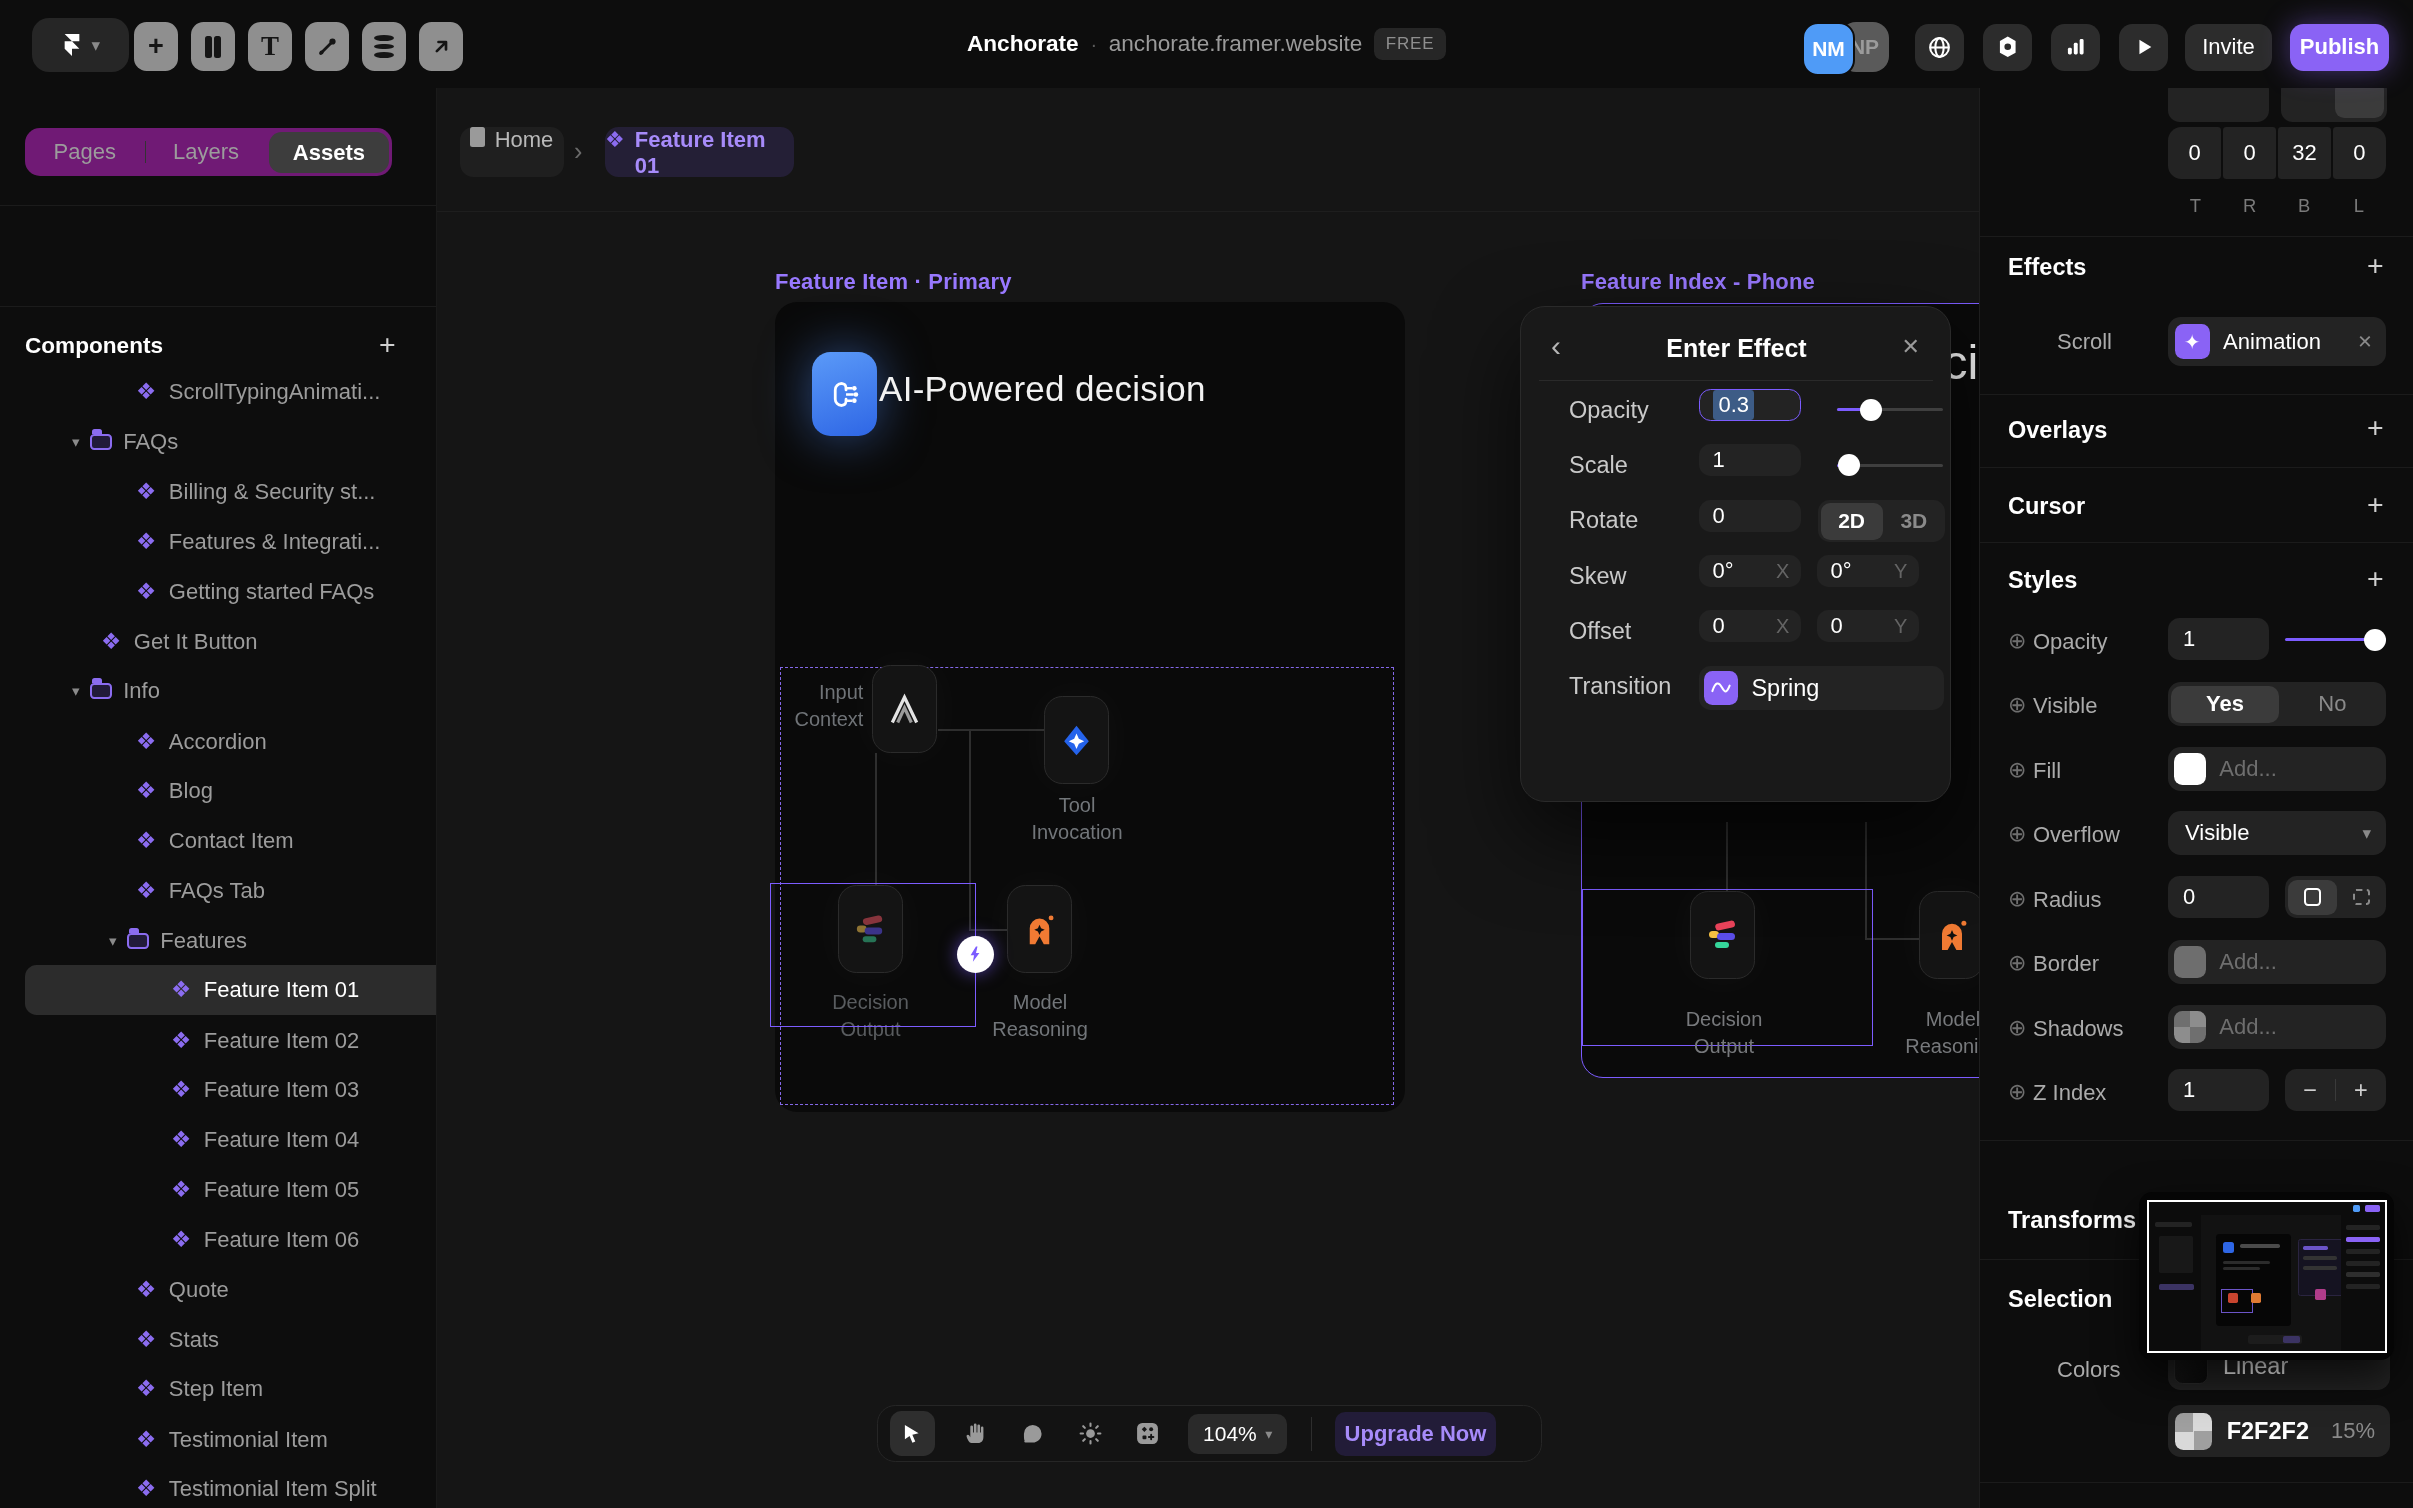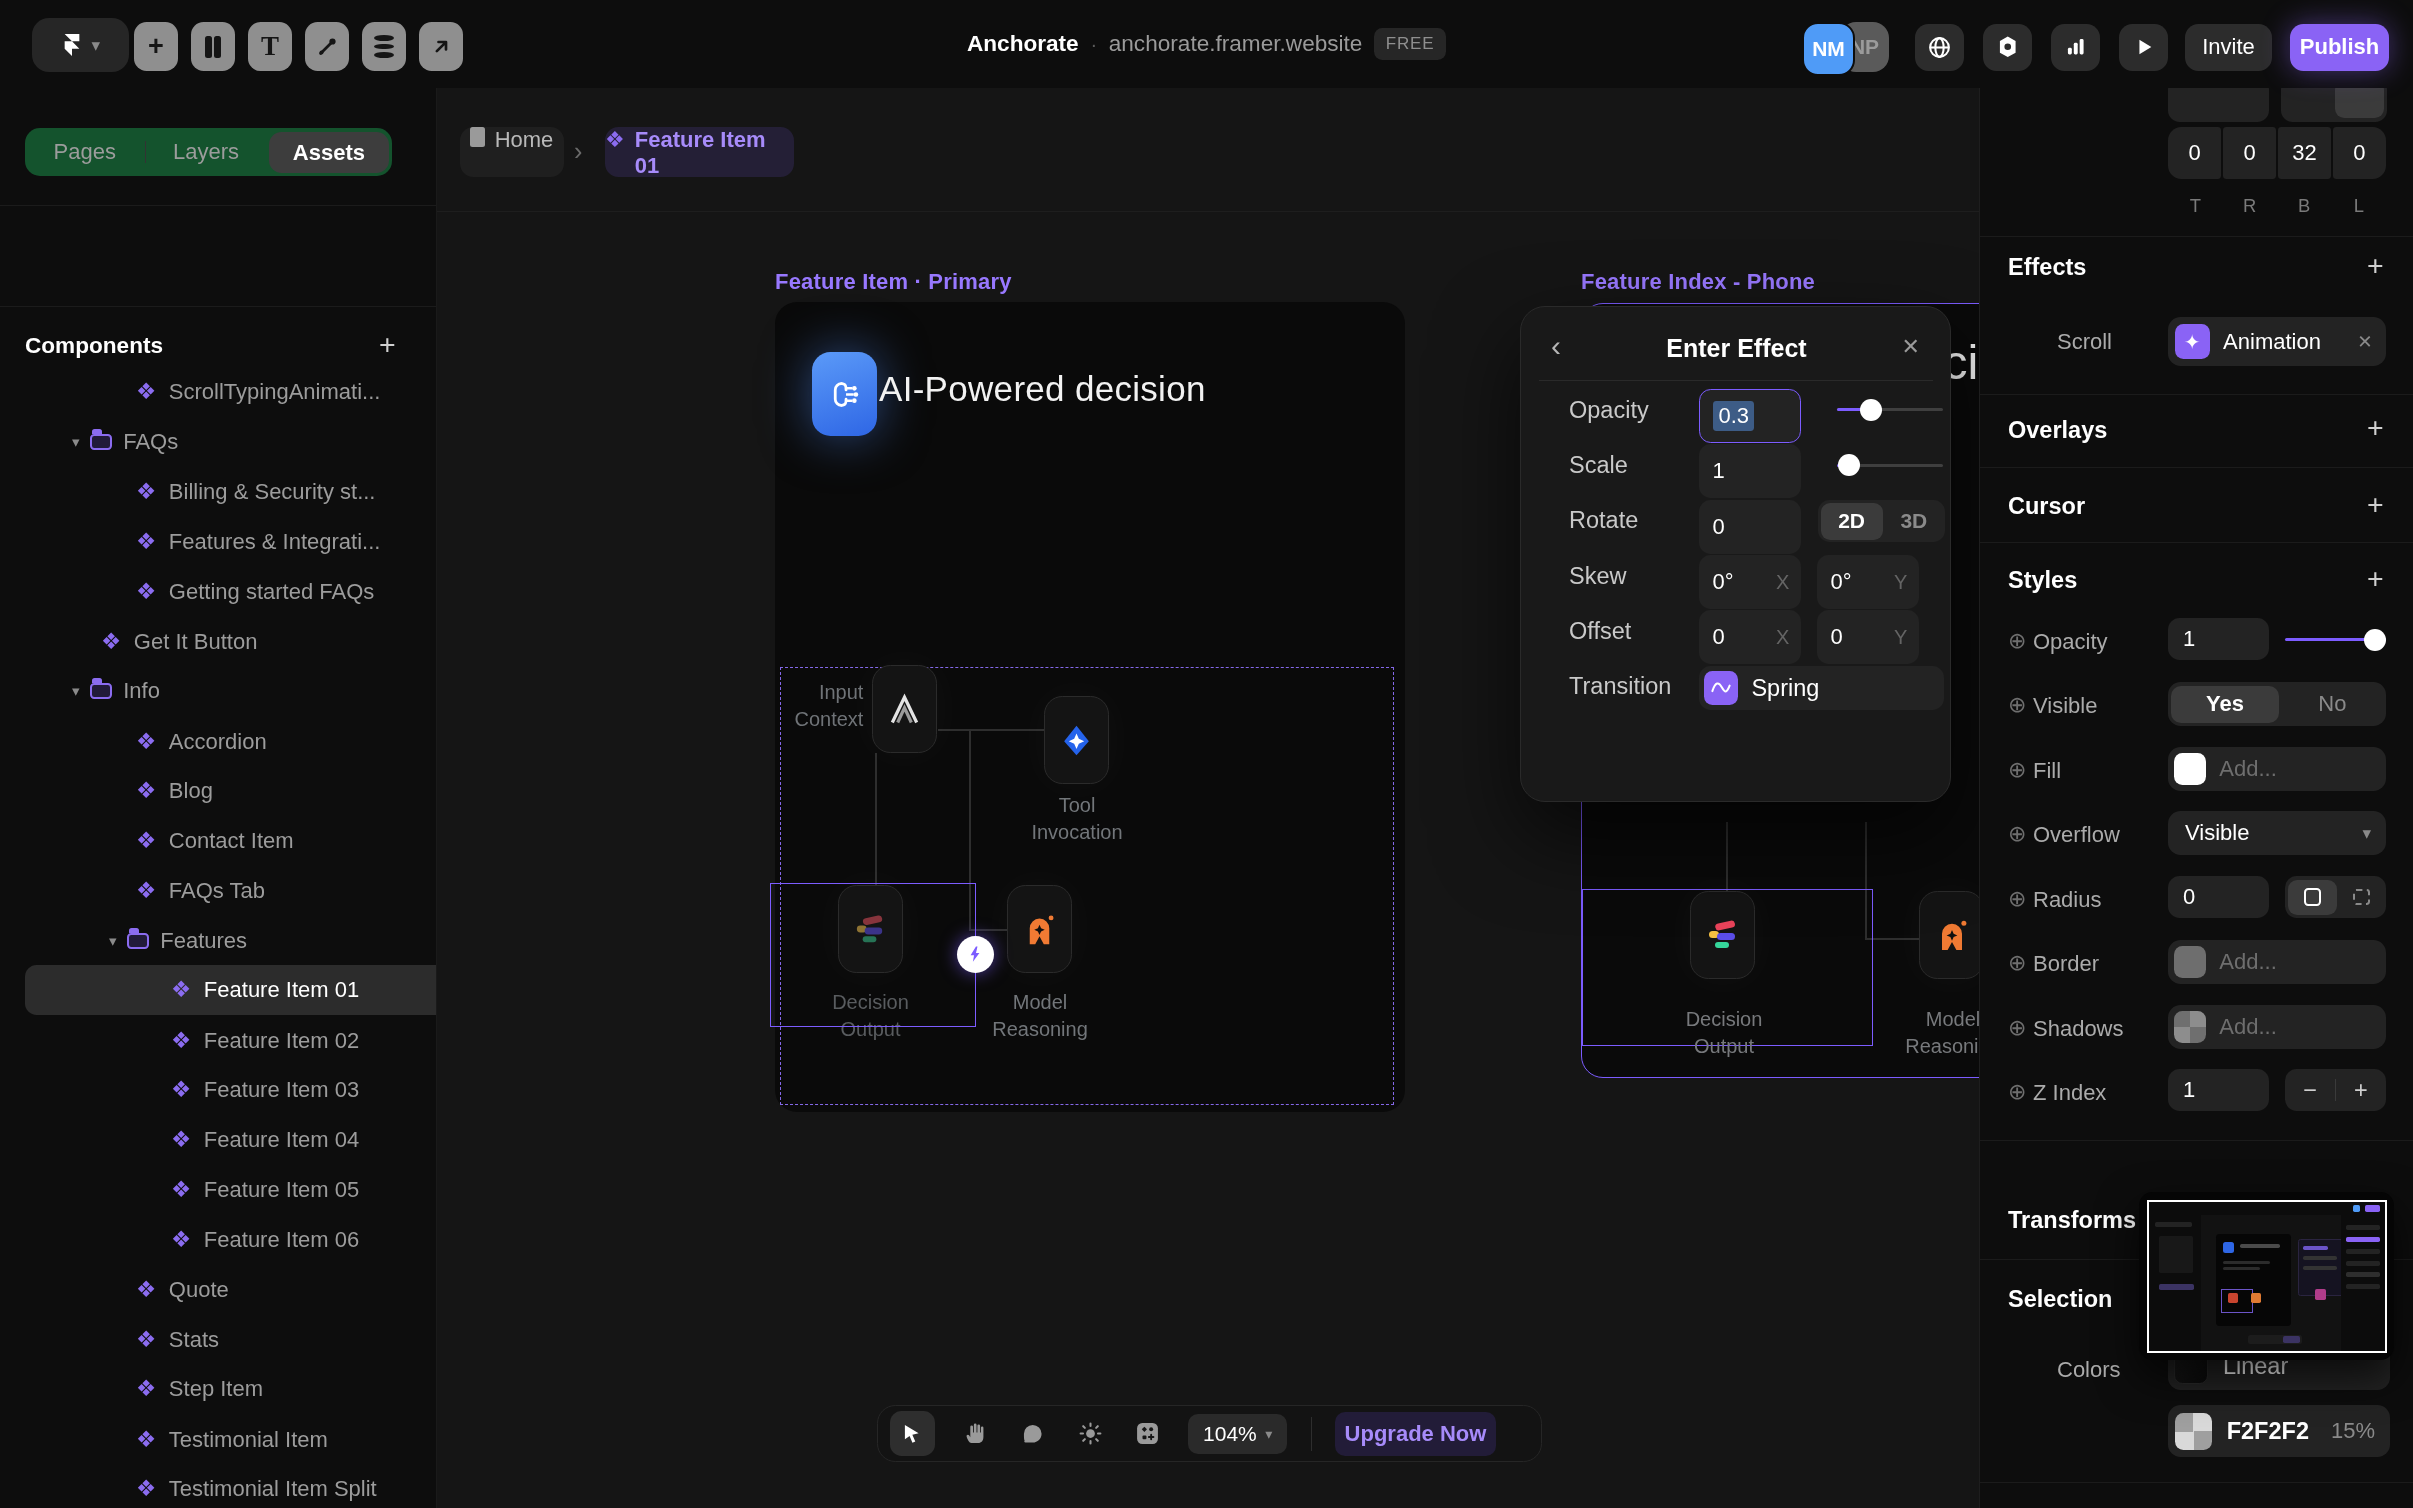--- a/index.html
+++ b/index.html
@@ -8,21 +8,21 @@
   .abs{position:absolute;}
   .flex{display:flex;align-items:center;}
   
   #topbar{position:absolute;left:0;top:0;width:2413px;height:88px;background:#0D0D0D;z-index:70;}
   .logo-btn{position:absolute;left:32px;top:18.4px;width:97px;height:54px;background:#262626;border-radius:17px;display:flex;align-items:center;justify-content:center;gap:8.4px;}
   .ins-btn{position:absolute;top:22px;width:44px;height:49px;background:#8F8F8F;border-radius:12.6px;color:#151515;display:flex;align-items:center;justify-content:center;font-size:27px;font-weight:700;}
   .tb-right{position:absolute;top:23.5px;height:47px;background:#2C2C2C;border-radius:13.4px;color:#fff;display:flex;align-items:center;justify-content:center;font-size:22px;}
   .avatar{position:absolute;top:22px;width:49px;height:50px;border-radius:16px;display:flex;align-items:center;justify-content:center;font-size:21px;font-weight:700;}
   
   #sidebar{position:absolute;left:0;top:88px;width:436px;height:1420px;background:#0D0D0D;z-index:20;overflow:hidden;border-right:0.8px solid #1A1A1A;}
-  .seg-wrap{position:absolute;left:25px;top:40px;width:367px;height:48px;background:#14532d;border-radius:15px;display:flex;align-items:center;font-size:22px;color:#9C9C9C;}
+  .seg-wrap{position:absolute;left:25px;top:40px;width:367px;height:48px;background:#701a75;border-radius:15px;display:flex;align-items:center;font-size:22px;color:#9C9C9C;}
   .seg{flex:1;text-align:center;}
   .seg-active{background:#3D3D3D;border-radius:12.6px;color:#fff;font-weight:700;height:41px;line-height:41px;margin:3.4px;}
   .hr{position:absolute;left:0;width:100%;height:0.8px;background:#1B1B1B;}
   .search{position:absolute;left:27px;top:143px;width:370px;height:47px;background:#1F1F1F;border-radius:13.4px;display:flex;align-items:center;color:#777;font-size:22px;}
   .trow{position:absolute;left:0;width:436px;height:50px;display:flex;align-items:center;color:#9C9C9C;font-size:22px;white-space:nowrap;}
   .trow .dm{color:#8B6CF0;font-size:22.6px;margin-right:12.6px;line-height:1;}
   .trow .chev{color:#8a8a8a;font-size:15px;margin-right:10px;}
   .fold{width:22px;height:16px;border:2.5px solid #8B6CF0;border-radius:4.2px;background:#221B3A;position:relative;margin-right:11.7px;box-sizing:border-box;}
   .fold::before{content:"";position:absolute;top:-6.7px;left:0.8px;width:9.2px;height:4.2px;background:#8B6CF0;border-radius:2.5px 2.5px 0 0;}
   .f1{padding-left:72px;}.c0{padding-left:101px;}.c1{padding-left:136px;}.f2{padding-left:109px;}.c2{padding-left:171px;}
@@ -31,21 +31,21 @@
   #canvas{position:absolute;left:436px;top:88px;width:1543px;height:1420px;background:#151515;overflow:hidden;z-index:10;}
   .crumb{position:absolute;height:50px;border-radius:13.4px;display:flex;align-items:flex-start;font-size:22px;}
   .framelabel{position:absolute;color:#9878FF;font-size:22px;font-weight:600;letter-spacing:0.2px;}
   .card{position:absolute;background:#0A0A0A;border-radius:22px;}
   .node{position:absolute;width:65px;height:88px;background:#141414;border:1.7px solid #2B2B2B;border-radius:18.4px;display:flex;align-items:center;justify-content:center;box-shadow:0 0 42px rgba(255,255,255,.035);box-sizing:border-box;}
   .nlabel{position:absolute;font-size:20px;line-height:27px;text-align:center;color:#72767a;}
   .cline{position:absolute;background:#2e2e2e;}
   
   #dialog{position:absolute;left:1084px;top:218px;width:431px;height:496px;background:#191919;border:0.8px solid #2A2A2A;border-radius:25px;z-index:50;box-shadow:0 34px 84px rgba(0,0,0,.65);box-sizing:border-box;}
   .dlabel{position:absolute;left:48px;color:#C9C9C9;font-size:23.5px;}
-  .dinput{position:absolute;width:102px;height:54px;background:#232323;border-radius:11.7px;color:#fff;font-size:22px;display:flex;align-items:center;padding-left:13.4px;box-sizing:border-box;}
+  .dinput{position:absolute;width:102px;height:32px;background:#232323;border-radius:11.7px;color:#fff;font-size:22px;display:flex;align-items:center;padding-left:13.4px;box-sizing:border-box;}
   .axis{position:absolute;right:11.7px;color:#646464;font-size:20px;}
   .track{position:absolute;width:106px;height:3.4px;background:#3F3F3F;border-radius:1.7px;}
   .knob{position:absolute;width:22px;height:22px;background:#fff;border-radius:50%;}
   
   #panel{position:absolute;left:1979px;top:88px;width:435px;height:1420px;background:#0D0D0D;border-left:0.8px solid #1E1E1E;z-index:40;overflow:hidden;box-sizing:border-box;}
   .phead{position:absolute;left:28px;color:#fff;font-size:23.5px;font-weight:600;}
   .pplus{position:absolute;left:387px;color:#D0D0D0;font-size:28.5px;font-weight:300;}
   .prowlab{position:absolute;left:53px;color:#ABABAB;font-size:22px;}
   .oplus{position:absolute;left:28px;color:#6E6E6E;font-size:22px;}
   .pctl{position:absolute;left:188px;width:218px;height:44px;background:#232323;border-radius:12.6px;display:flex;align-items:center;color:#fff;font-size:22px;box-sizing:border-box;}

